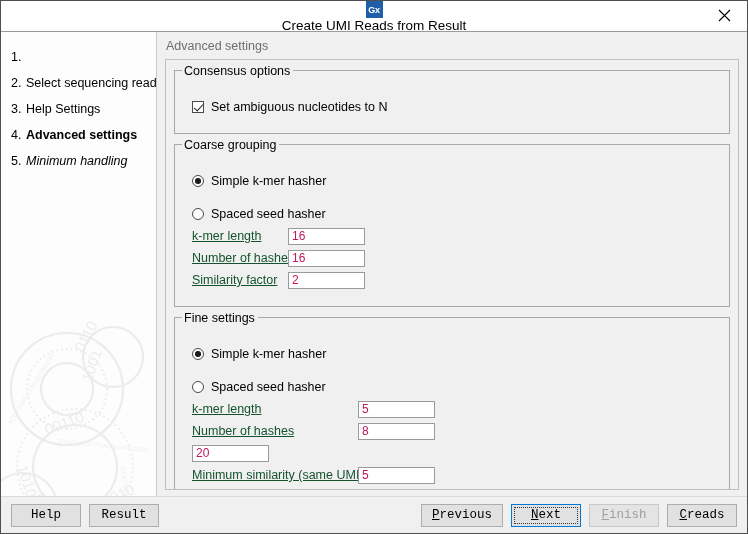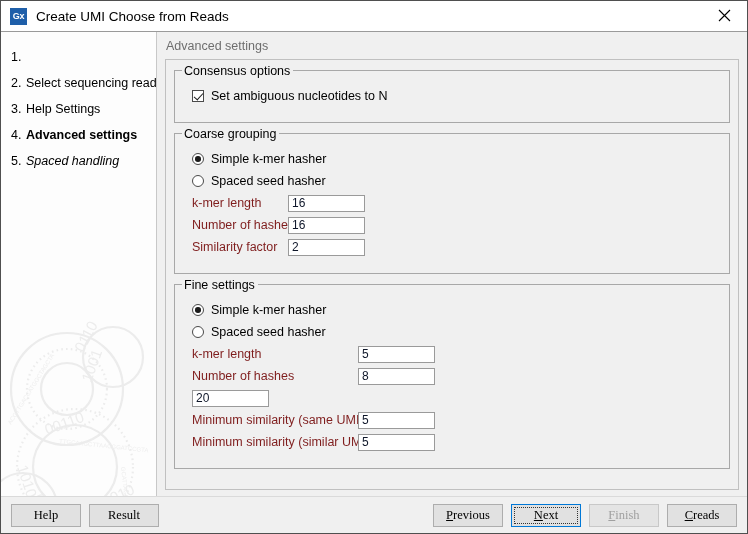--- a/index.html
+++ b/index.html
@@ -29,20 +29,21 @@
 
   
   .titlebar {
     height: 30px;
     min-height: 30px;
     background: #ffffff;
     display: flex;
     align-items: center;
     position: relative;
     border-bottom: 1px solid #9a9a9a;
+    flex-direction: column;
   }
   .app-icon {
     width: 17px;
     height: 17px;
     margin-left: 9px;
     margin-right: 9px;
     background: #1f5fa9;
     color: #ffffff;
     font-size: 9px;
     font-weight: bold;
@@ -158,20 +159,21 @@
     color: #000;
     white-space: nowrap;
   }
 
   
   .row {
     display: flex;
     align-items: center;
     height: 22px;
     margin-bottom: 0px;
+    margin-top: 11px;
   }
   .check-row, .radio-row { padding-left: 9px; }
 
   .cbox {
     width: 12px;
     height: 12px;
     border: 1px solid #4a4a4a;
     background: #ffffff;
     margin-right: 7px;
     flex: 0 0 auto;
@@ -216,30 +218,31 @@
 
   .field-row {
     display: flex;
     align-items: center;
     height: 22px;
     padding-left: 9px;
   }
   .field-row .fname {
     font-size: 12.5px;
     white-space: nowrap;
-    color: #7f1d1d;
+    color: #14532d;
+    text-decoration: underline;
   }
   .txtbox {
     height: 17px;
     box-sizing: border-box;
     border: 1px solid #9a9a9a;
     background: #ffffff;
     font-family: "Liberation Sans", sans-serif;
     font-size: 12px;
-    color: #0f172a;
+    color: #be185d;
     padding: 0 3px;
     outline: none;
     line-height: 15px;
   }
   .coarse .fname { width: 96px; flex: 0 0 96px; }
   .coarse .txtbox { width: 77px; flex: 0 0 77px; }
   .fine .fname { width: 166px; flex: 0 0 166px; }
   .fine .txtbox { width: 77px; flex: 0 0 77px; }
 
   
@@ -252,21 +255,21 @@
     align-items: center;
     padding: 0 10px;
     box-sizing: border-box;
   }
   .btn {
     height: 23px;
     min-width: 70px;
     box-sizing: border-box;
     border: 1px solid #adadad;
     background: #e1e1e1;
-    font-family: Liberation Serif, serif;
+    font-family: Liberation Mono, monospace;
     font-size: 12.5px;
     color: #000;
     display: inline-flex;
     align-items: center;
     justify-content: center;
     padding: 0 10px;
     cursor: default;
   }
   .btn.left { margin-right: 8px; }
   .btn.gap { margin-left: 8px; }
@@ -285,21 +288,21 @@
   .spacer { flex: 1 1 auto; }
   .mn { text-decoration: underline; }
 </style>
 </head>
 <body>
 
 <div class="window">
 
   <div class="titlebar">
     <div class="app-icon">Gx</div>
-    <div class="title-text">Create UMI Choose from Reads</div>
+    <div class="title-text">Create UMI Reads from Result</div>
     <div class="close-btn">
       <svg width="13" height="13" viewBox="0 0 13 13">
         <path d="M1 1 L12 12 M12 1 L1 12" stroke="#000" stroke-width="1.1" fill="none"></path>
       </svg>
     </div>
   </div>
 
   <div class="content">
 
     <div class="sidebar">
@@ -340,21 +343,21 @@
         <div class="step">
           <span class="num">3.</span>
           <span class="lbl">Help Settings</span>
         </div>
         <div class="step active">
           <span class="num">4.</span>
           <span class="lbl">Advanced settings</span>
         </div>
         <div class="step pending">
           <span class="num">5.</span>
-          <span class="lbl">Spaced handling</span>
+          <span class="lbl">Minimum handling</span>
         </div>
       </div>
     </div>
 
     <div class="main">
       <div class="panel-head">Advanced settings</div>
 
       <div class="panel-body">
 
         <div class="group">

